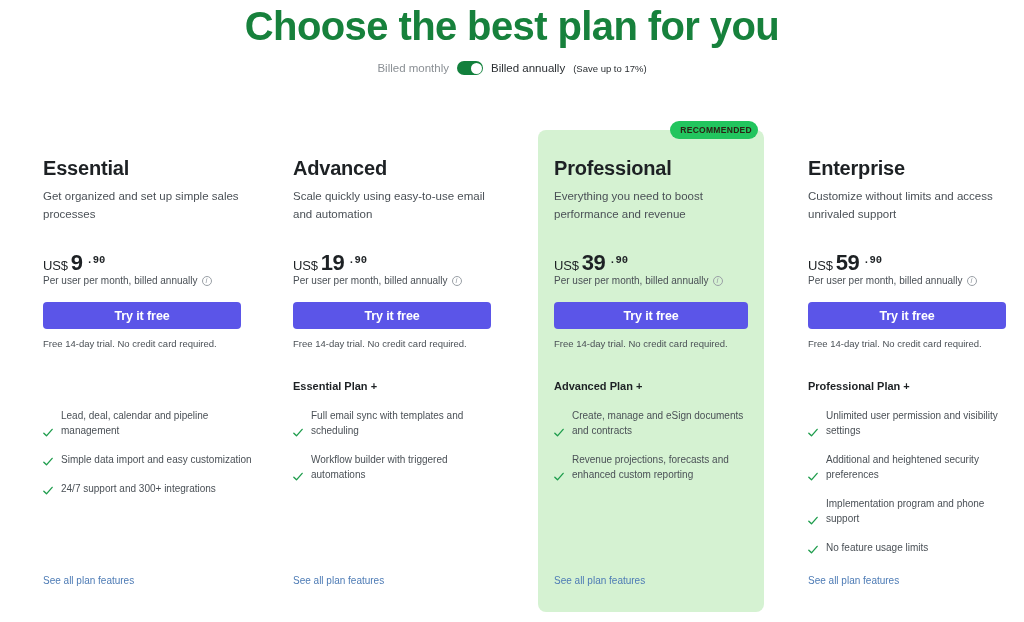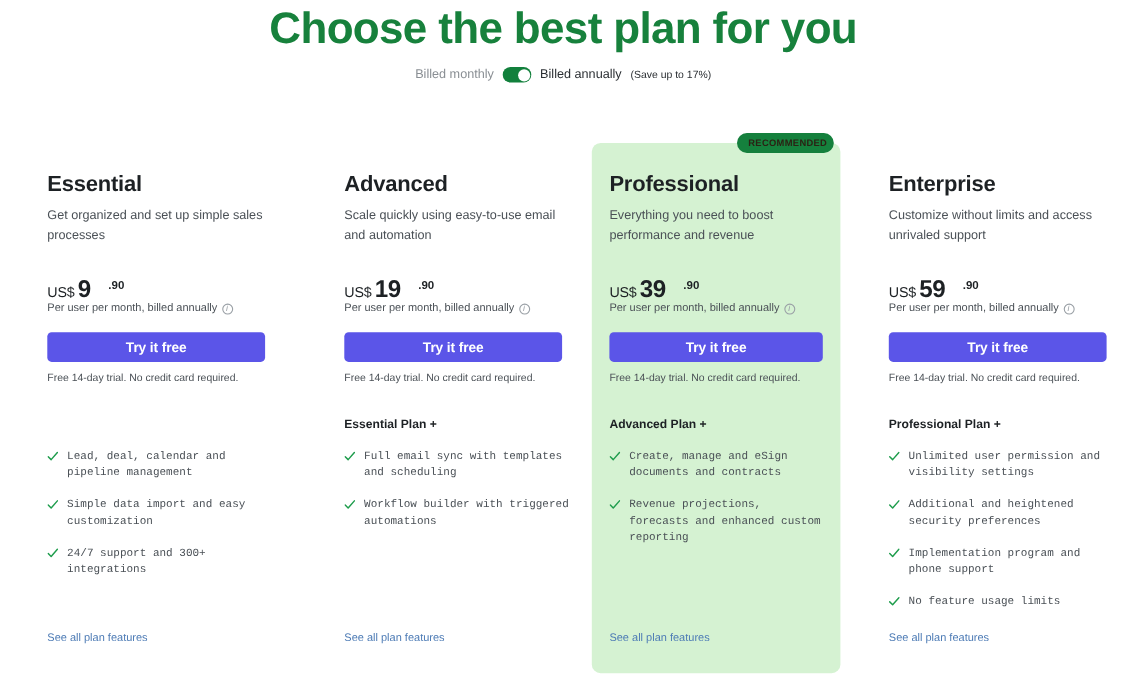--- a/index.html
+++ b/index.html
@@ -81,41 +81,41 @@
     height: 622px;
   }
 
   .plan-col {
     position: absolute;
     top: 130px;
     width: 254px;
     height: 482px;
   }
   .plan-col.c0 { left: 18px; }
-  .plan-col.c1 { left: 288px; }
+  .plan-col.c1 { left: 268px; }
   .plan-col.c2 { left: 538px; width: 226px; }
   .plan-col.c3 { left: 783px; }
 
   .plan-col.featured {
     background: #d5f2d2;
     border-radius: 8px;
   }
 
   .plan-inner {
     position: relative;
     padding: 0 25px;
     height: 100%;
   }
   .plan-col.c2 .plan-inner { padding: 0 16px; }
 
   .recommended-badge {
     position: absolute;
     top: -9px;
     right: 6px;
-    background: #15803d;
+    background: #22c55e;
     color: #2b2214;
     font-size: 8.5px;
     font-weight: bold;
     letter-spacing: 0.3px;
     padding: 4px 6px 4px 10px;
     border-radius: 10px;
     white-space: nowrap;
   }
 
   .plan-name {
@@ -152,21 +152,22 @@
     font-size: 22px;
     font-weight: bold;
     margin-left: 3px;
     letter-spacing: -0.5px;
   }
   .price-cents {
     font-size: 10.5px;
     font-weight: bold;
     position: relative;
     top: -7px;
-    margin-left: 16px;
+    margin-left: 4px;
+    font-family: Liberation Mono, monospace;
   }
 
   .price-sub {
     position: absolute;
     top: 145px;
     font-size: 10px;
     color: #4a5056;
     display: flex;
     align-items: center;
     gap: 4px;
@@ -228,27 +229,26 @@
   .features {
     position: absolute;
     top: 278px;
     width: 210px;
     list-style: none;
   }
   .plan-col.c2 .features { width: 196px; }
 
   .feature-item {
     display: flex;
-    align-items: flex-start;
+    align-items: flex-end;
     gap: 8px;
     margin-bottom: 14px;
     font-size: 10px;
     line-height: 15px;
     color: #4a5056;
-    font-family: Liberation Mono, monospace;
   }
   .check-icon {
     flex: 0 0 auto;
     width: 10px;
     height: 10px;
     margin-top: 2px;
   }
   .check-icon svg { display: block; }
 
   .see-all-link {

